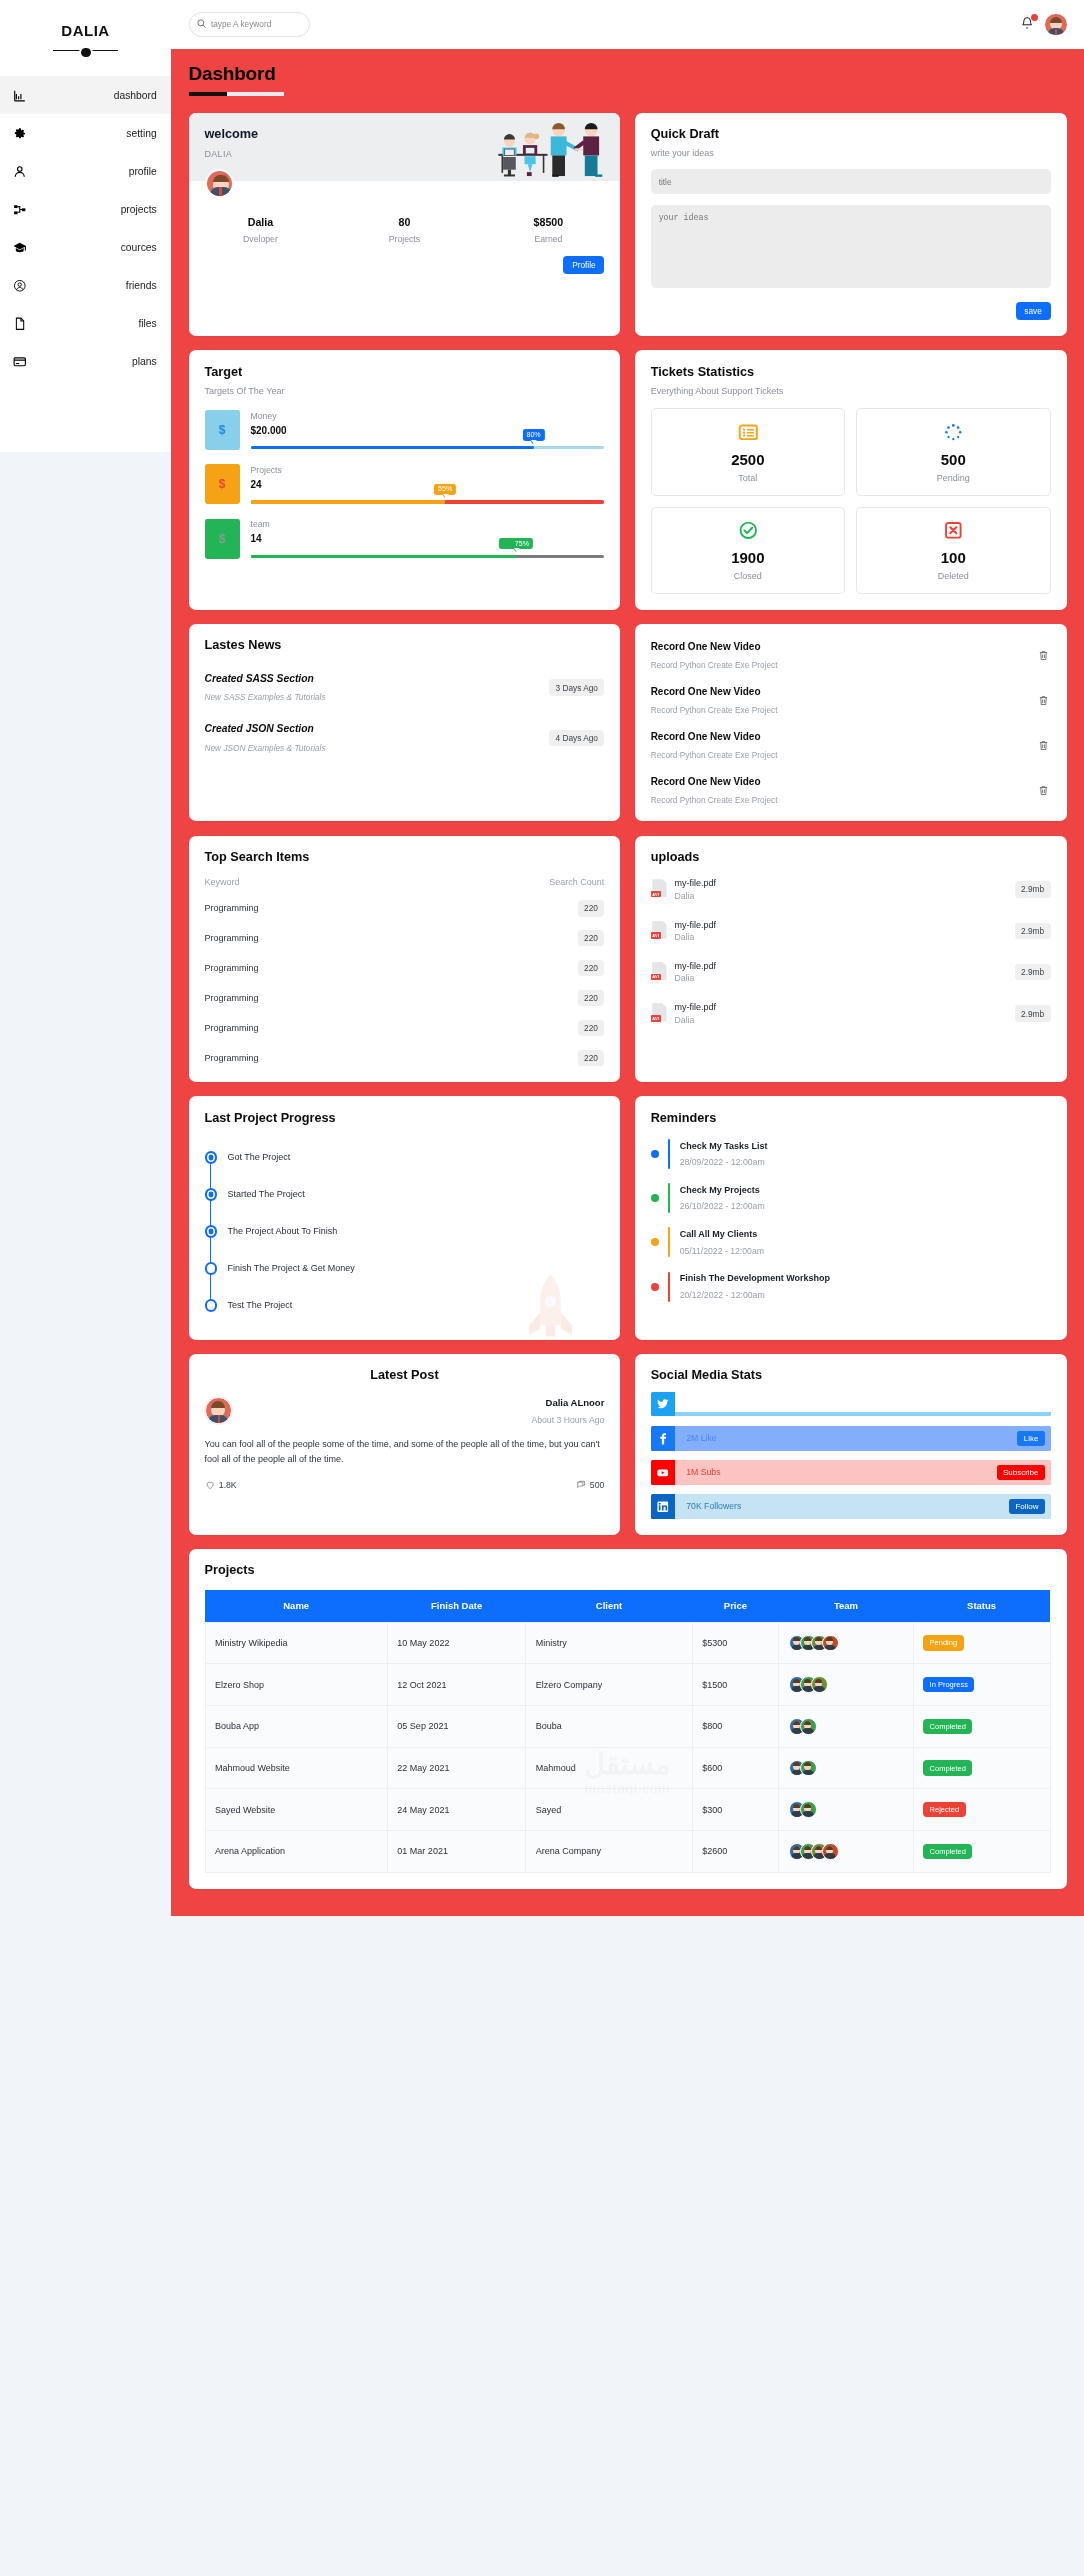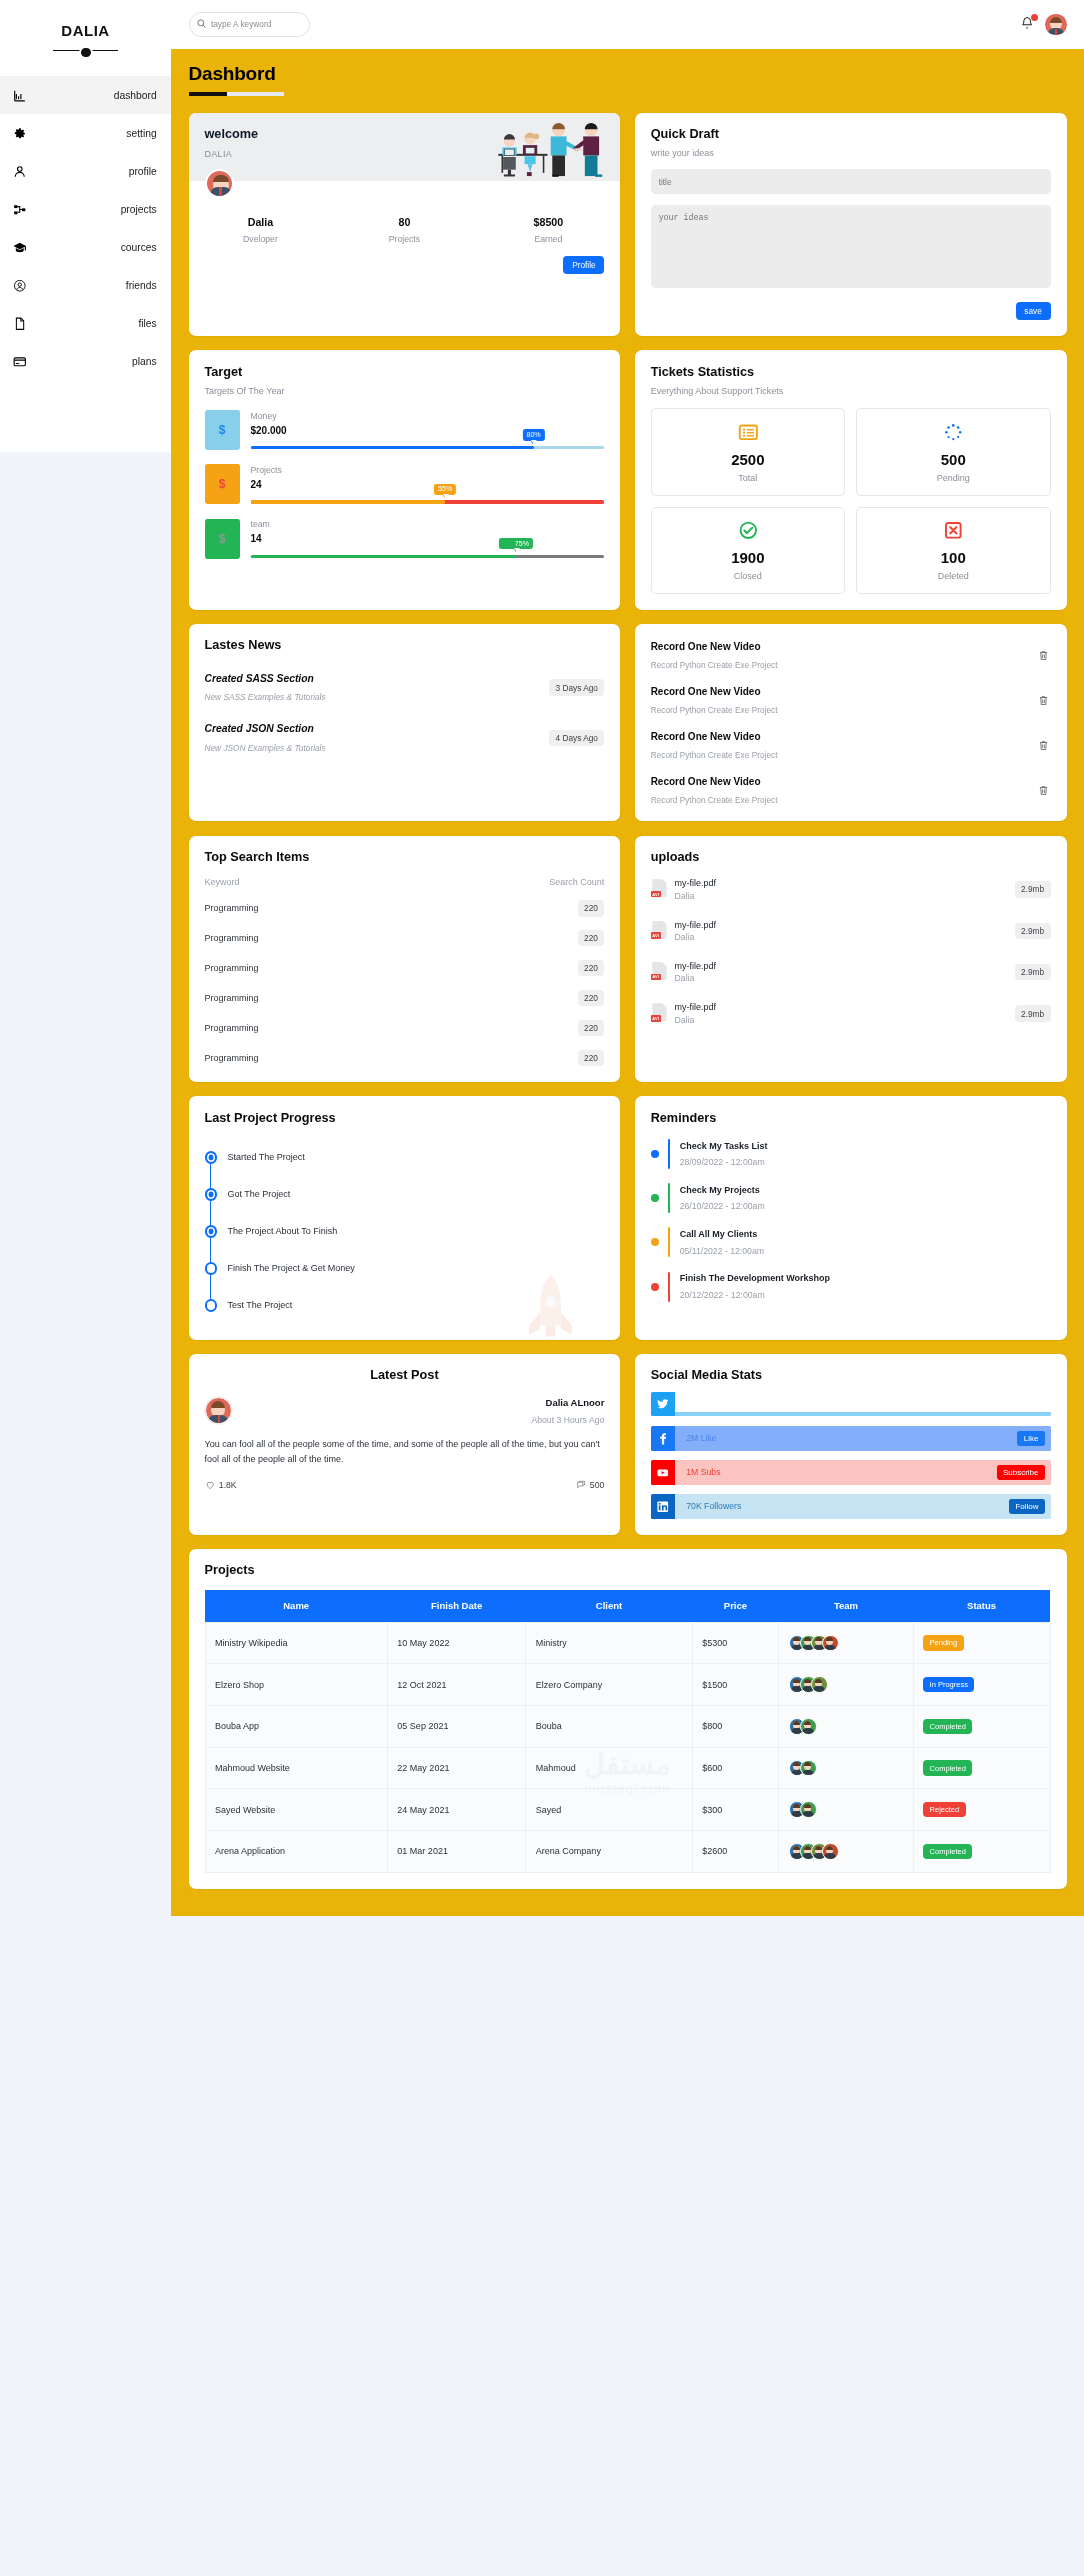--- a/index.html
+++ b/index.html
@@ -48,21 +48,21 @@
     cursor: pointer;
     color: #1b1b1b;
     font-size: 10.3px;
   }
   .nav-item .nav-label { margin-left: auto; text-align: right; }
   .nav-item.active { background: #f3f3f3; }
   .nav-ico { width: 14.3px; height: 14.3px; display: inline-flex; align-items: center; justify-content: center; flex: 0 0 14.3px; }
   .nav-ico svg { width: 13.5px; height: 13.5px; fill: #000; }
 
   
-  .main { flex: 1; min-width: 0; background: #eab308; }
+  .main { flex: 1; min-width: 0; background: #ef4444; }
   .topbar {
     height: 49px; background: #fff;
     display: flex; align-items: center;
     padding: 0 17.5px 0 17.5px;
   }
   .search-box {
     position: relative; width: 121px; height: 25.4px;
   }
   .search-box input {
     width: 100%; height: 100%;
@@ -734,25 +734,25 @@
         </section>
       </div>
 
       <div class="grid" style="margin-top:14.3px">
         <section class="card" style="position:relative;overflow:hidden">
           <div class="card-title">Last Project Progress</div>
           <div class="prog-wrap" id="prog-rows">
               <div class="prog-line"></div>
               <div class="prog-row">
                 <div class="dot filled"></div>
-                <div class="prog-lbl">Started The Project</div>
+                <div class="prog-lbl">Got The Project</div>
               </div>
               <div class="prog-row">
                 <div class="dot filled"></div>
-                <div class="prog-lbl">Got The Project</div>
+                <div class="prog-lbl">Started The Project</div>
               </div>
               <div class="prog-row">
                 <div class="dot filled"></div>
                 <div class="prog-lbl">The Project About To Finish</div>
               </div>
               <div class="prog-row">
                 <div class="dot"></div>
                 <div class="prog-lbl">Finish The Project &amp; Get Money</div>
               </div>
               <div class="prog-row">

